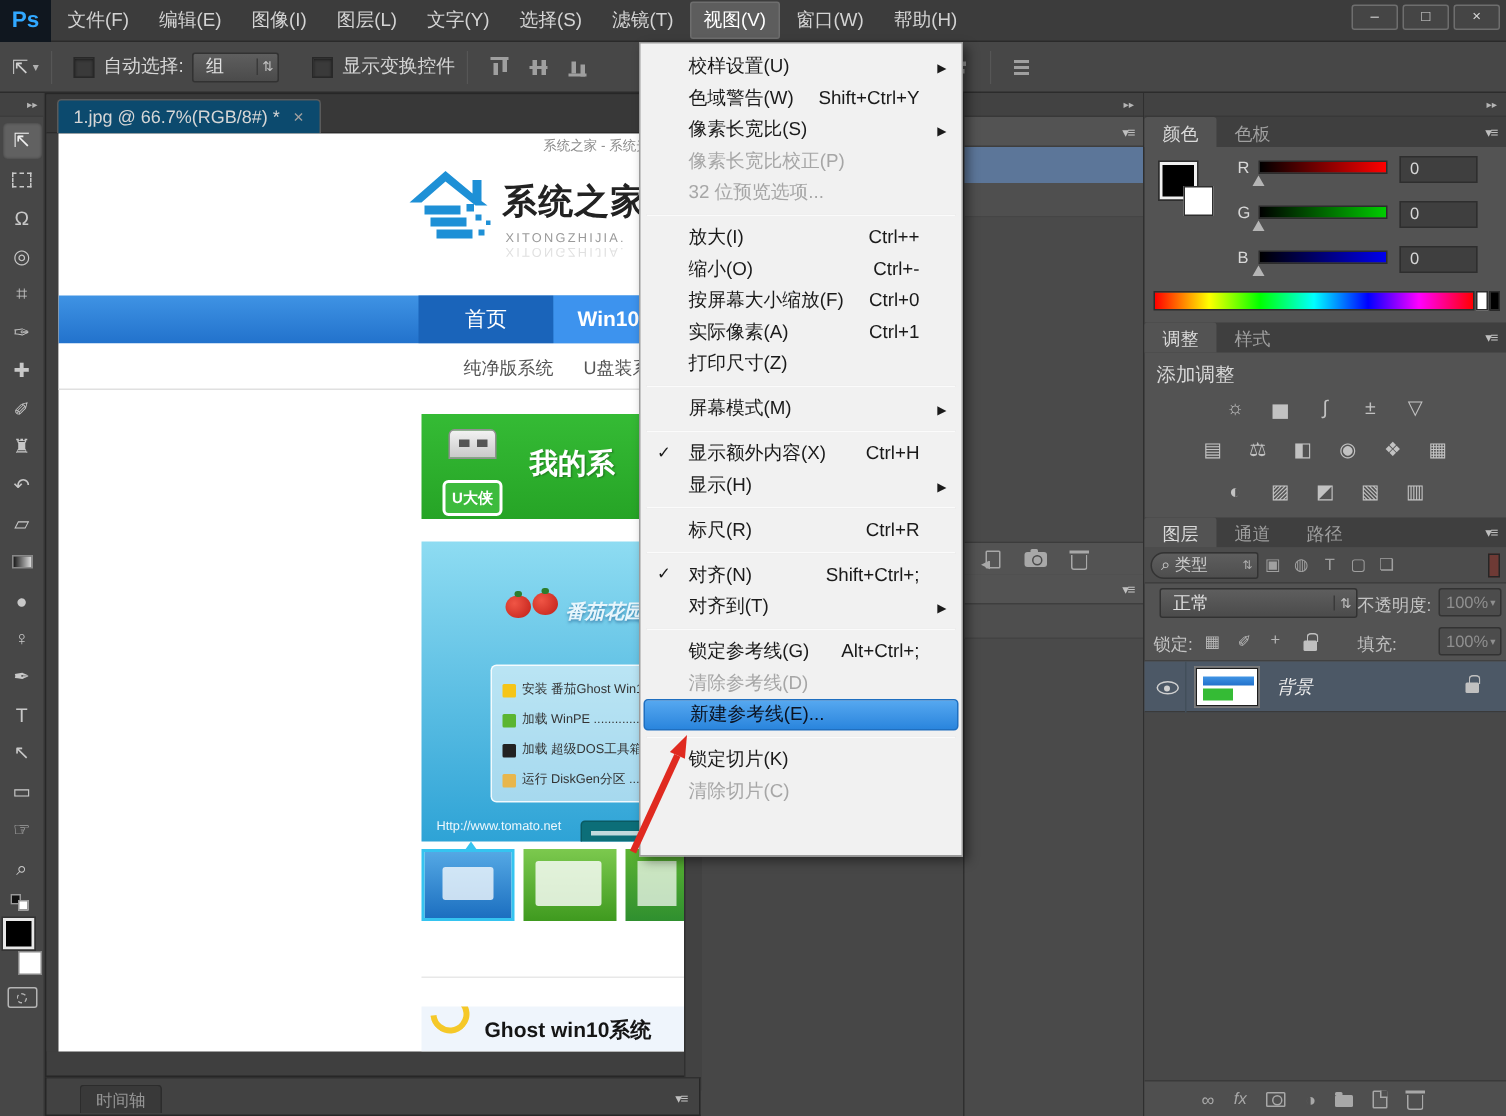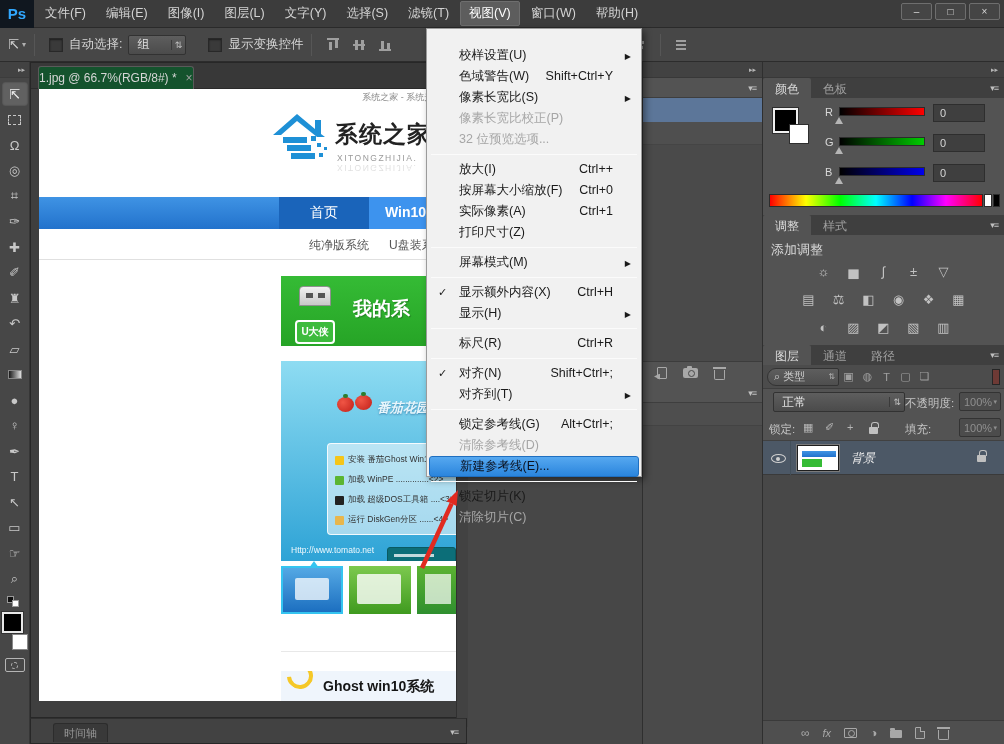--- a/index.html
+++ b/index.html
@@ -46,21 +46,21 @@
   .mini-colors .b { position:absolute; left:5px; top:4px; width:7px; height:7px; background:#fff; border:1px solid #999; }
   .fgbg { width:26px; height:38px; position:relative; margin:4px auto 0; }
   .fgbg .fg { position:absolute; left:0; top:0; width:21px; height:21px; background:#000; border:2px solid #e8e8e8; outline:1px solid #333; }
   .fgbg .bg { position:absolute; right:0; bottom:0; width:16px; height:16px; background:#fff; border:1px solid #888; }
   .qmask { width:20px; height:14px; border:1px solid #b5b5b5; border-radius:2px; margin:8px auto 0; display:flex; align-items:center; justify-content:center; }
   .qmask i { display:block; width:7px; height:7px; border:1px dashed #b5b5b5; border-radius:50%; }
 
   
   .docwin { left:30px; top:62px; width:437px; height:656px; background:#3f3f3f; border:1px solid #272727; }
   .tabbar { position:absolute; left:0; top:0; width:100%; height:26px; background:#383838; border-bottom:1px solid #2b2b2b; }
-  .doctab { position:absolute; left:7px; top:3px; height:23px; background:#14532d; border:1px solid #5a5a5a; border-bottom:none; border-radius:3px 3px 0 0; color:#d6d6d6; font-size:12px; display:flex; align-items:center; padding:0 0; gap:9px; }
+  .doctab { position:absolute; left:7px; top:3px; height:23px; background:#0c4a6e; border:1px solid #5a5a5a; border-bottom:none; border-radius:3px 3px 0 0; color:#d6d6d6; font-size:12px; display:flex; align-items:center; padding:0 10px; gap:9px; }
   .doctab .x { color:#9f9f9f; font-size:12px; }
   .canvas-area { position:absolute; left:0; top:26px; width:437px; height:612px; background:#3f3f3f; }
   .canvas { position:absolute; left:8px; top:0; width:417px; height:612px; background:#ffffff; overflow:hidden; }
 
   
   .site-header { position:absolute; left:0; top:2px; width:444px; text-align:right; font-size:9px; color:#8a8a8a; }
   .logo-row { position:absolute; left:232px; top:20px; width:185px; height:88px; }
   .logo-title { position:absolute; left:64px; top:10px; font-size:23px; font-weight:bold; color:#222; letter-spacing:1px; white-space:nowrap; }
   .logo-sub { position:absolute; left:66px; top:44px; font-size:8.5px; color:#9a9a9a; letter-spacing:1.5px; }
   .logo-sub2 { position:absolute; left:66px; top:54px; font-size:8.5px; color:#9a9a9a; letter-spacing:1.5px; opacity:.3; transform:scaleY(-1); }
@@ -188,21 +188,21 @@
   .i-newlayer::after { content:""; position:absolute; right:-1px; top:-1px; width:4px; height:4px; background:#4f4f4f; border-left:1px solid #a8a8a8; border-bottom:1px solid #a8a8a8; }
   .i-trash { width:11px; height:10px; border:1px solid #a8a8a8; border-top:none; border-radius:0 0 2px 2px; position:relative; margin-top:4px; }
   .i-trash::before { content:""; position:absolute; top:-3px; left:-2px; width:13px; height:2px; background:#a8a8a8; }
   .i-camera { width:15px; height:10px; background:#a8a8a8; border-radius:2px; position:relative; }
   .i-camera::before { content:""; position:absolute; left:4px; top:-2px; width:5px; height:2px; background:#a8a8a8; border-radius:1px 1px 0 0; }
   .i-camera::after { content:""; position:absolute; left:5px; top:2.5px; width:5px; height:5px; border:1px solid #4a4a4a; border-radius:50%; }
   .i-page { width:10px; height:12px; border:1px solid #a8a8a8; border-radius:1px; position:relative; background:#575757; }
   .i-page::after { content:""; position:absolute; left:-4px; bottom:-2px; width:6px; height:6px; background:#a8a8a8; clip-path:polygon(0 50%,100% 0,100% 100%); }
 
   
-  .viewmenu { left:426px; top:28px; width:216px; height:449px; background:#f1f1f1; border:1px solid #9b9b9b; box-shadow:3px 3px 7px rgba(0,0,0,.45); z-index:40; padding-top:16px; }
+  .viewmenu { left:426px; top:28px; width:216px; height:543px; background:#f1f1f1; border:1px solid #9b9b9b; box-shadow:3px 3px 7px rgba(0,0,0,.45); z-index:40; padding-top:5px; }
   .mi { height:21px; position:relative; font-size:12.5px; color:#1a1a1a; line-height:21px; margin:0 2px; }
   .mi .chk { position:absolute; left:9px; width:18px; font-size:11px; }
   .mi .lbl { position:absolute; left:30px; white-space:nowrap; }
   .mi .sc { position:absolute; right:26px; white-space:nowrap; }
   .mi .sub { position:absolute; right:8px; font-size:8px; top:0.5px; }
   .mi.dis { color:#a6a6a6; }
   .mi.hl { background:linear-gradient(#56a8f0,#2a85dd); border:1px solid #1f6fc0; border-radius:3px; line-height:19px; color:#0b1220; }
   .msep { height:1px; background:#d4d4d4; margin:4px 4px; border-bottom:1px solid #fbfbfb; }
 
   
@@ -597,20 +597,24 @@
     </div>
   <div class="mi dis">
       <span class="lbl">32 位预览选项...</span>
     </div>
   <div class="msep"></div>
   <div class="mi">
       <span class="lbl">放大(I)</span>
       <span class="sc">Ctrl++</span>
     </div>
   <div class="mi">
+      <span class="lbl">缩小(O)</span>
+      <span class="sc">Ctrl+-</span>
+    </div>
+  <div class="mi">
       <span class="lbl">按屏幕大小缩放(F)</span>
       <span class="sc">Ctrl+0</span>
     </div>
   <div class="mi">
       <span class="lbl">实际像素(A)</span>
       <span class="sc">Ctrl+1</span>
     </div>
   <div class="mi">
       <span class="lbl">打印尺寸(Z)</span>
     </div>

